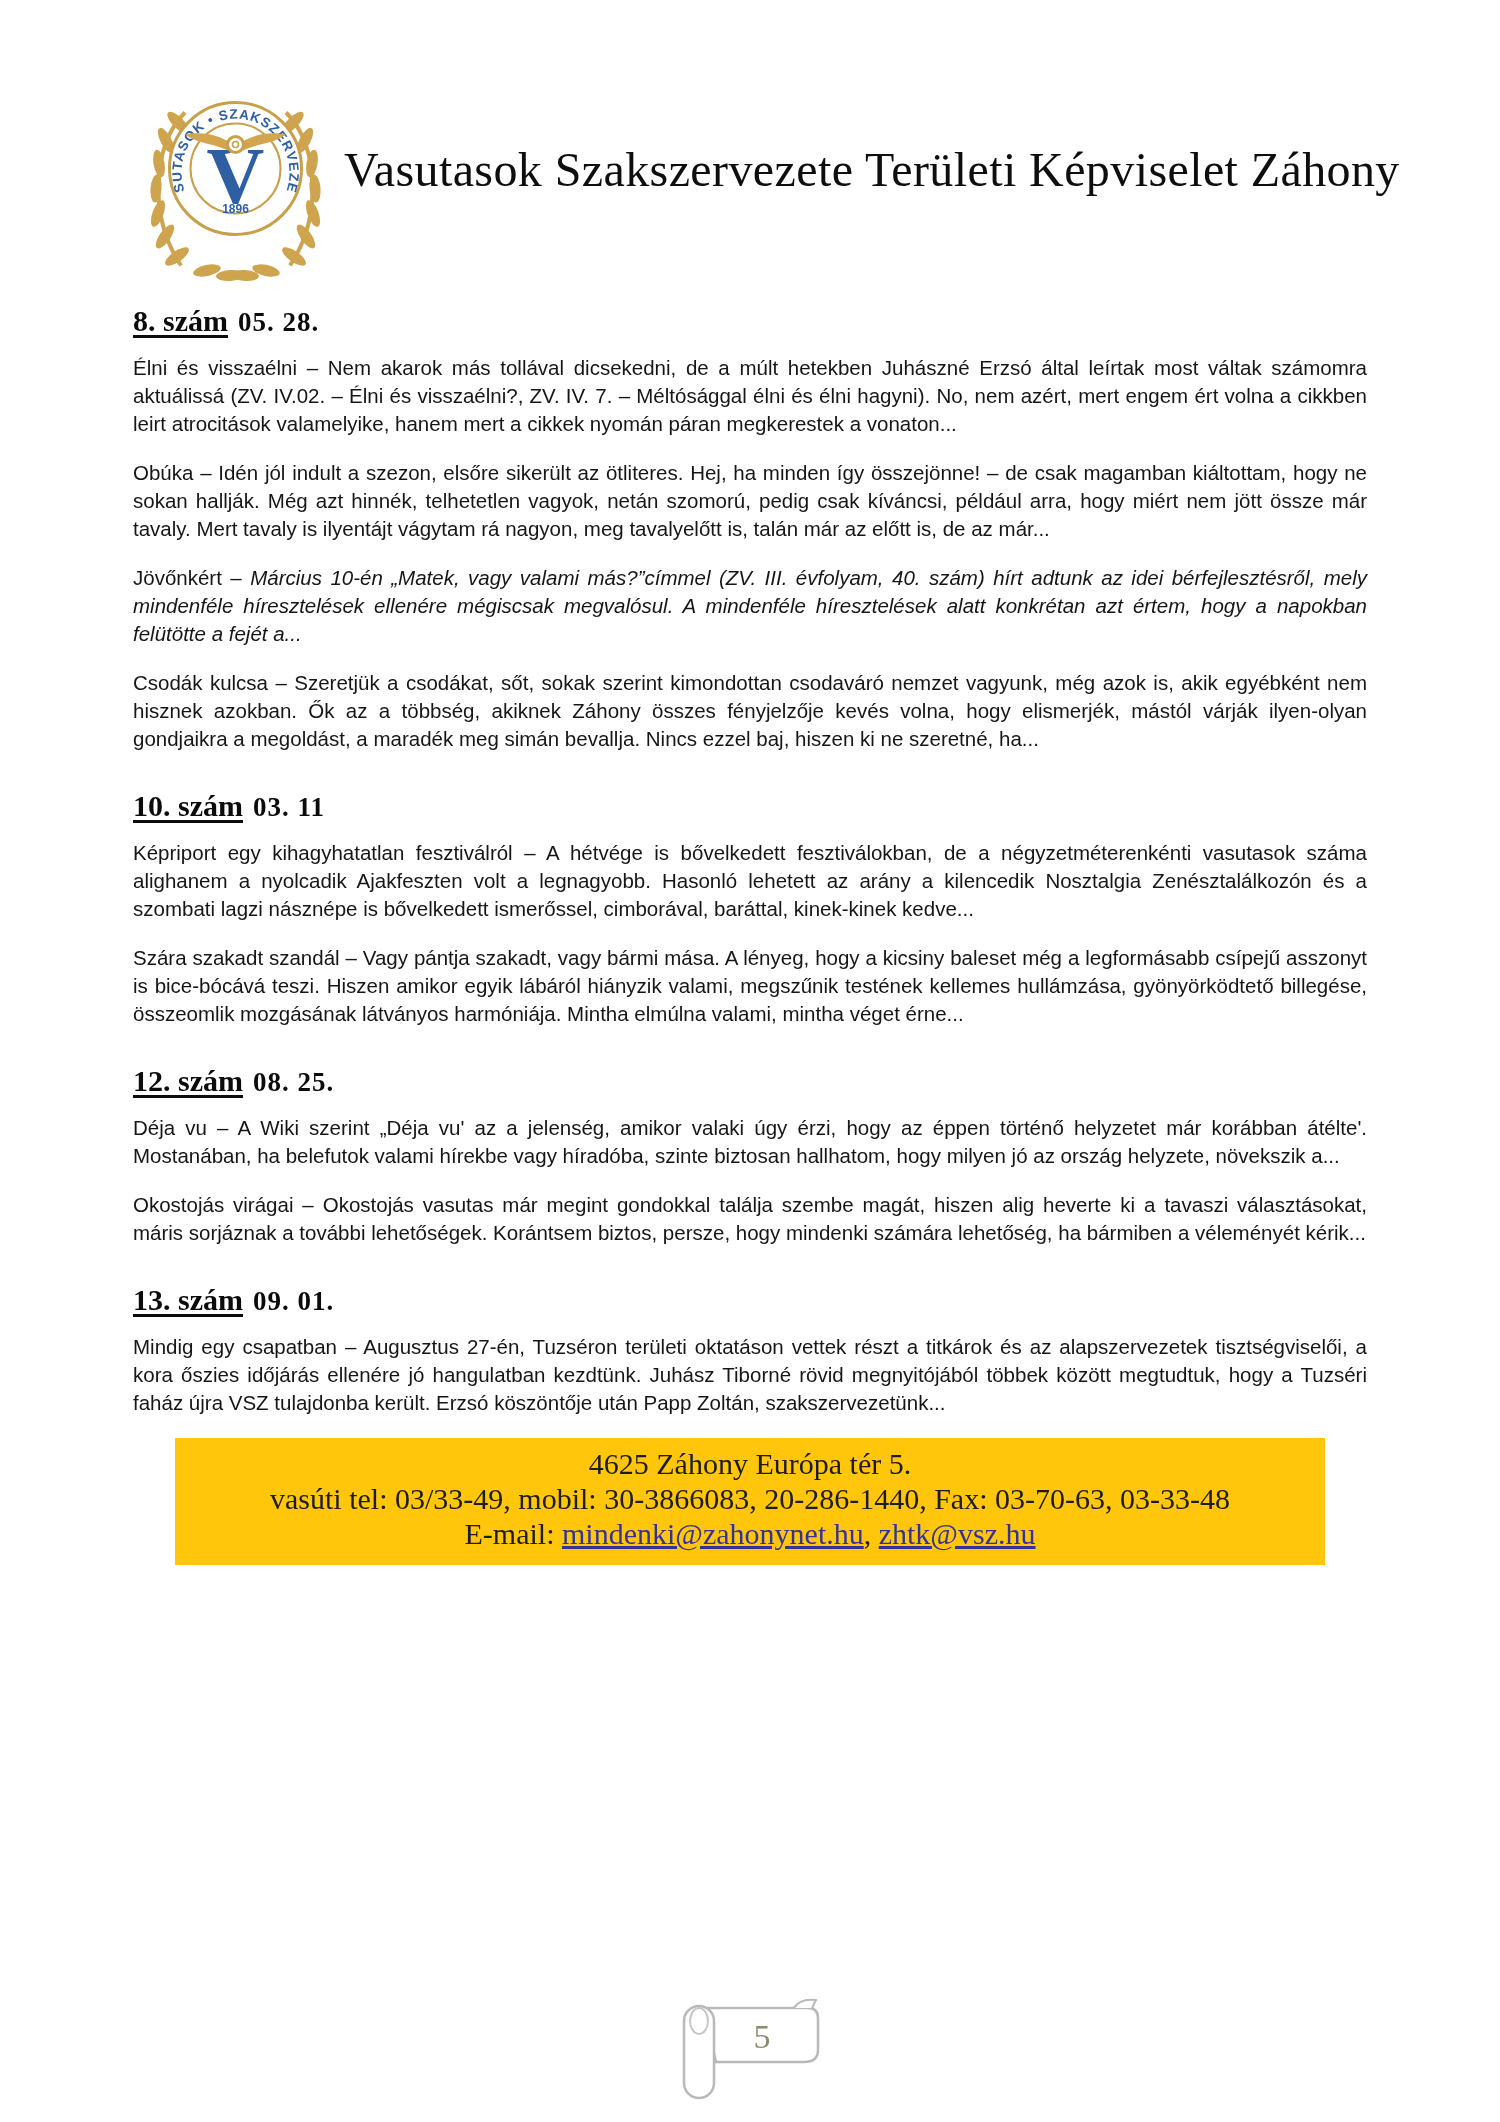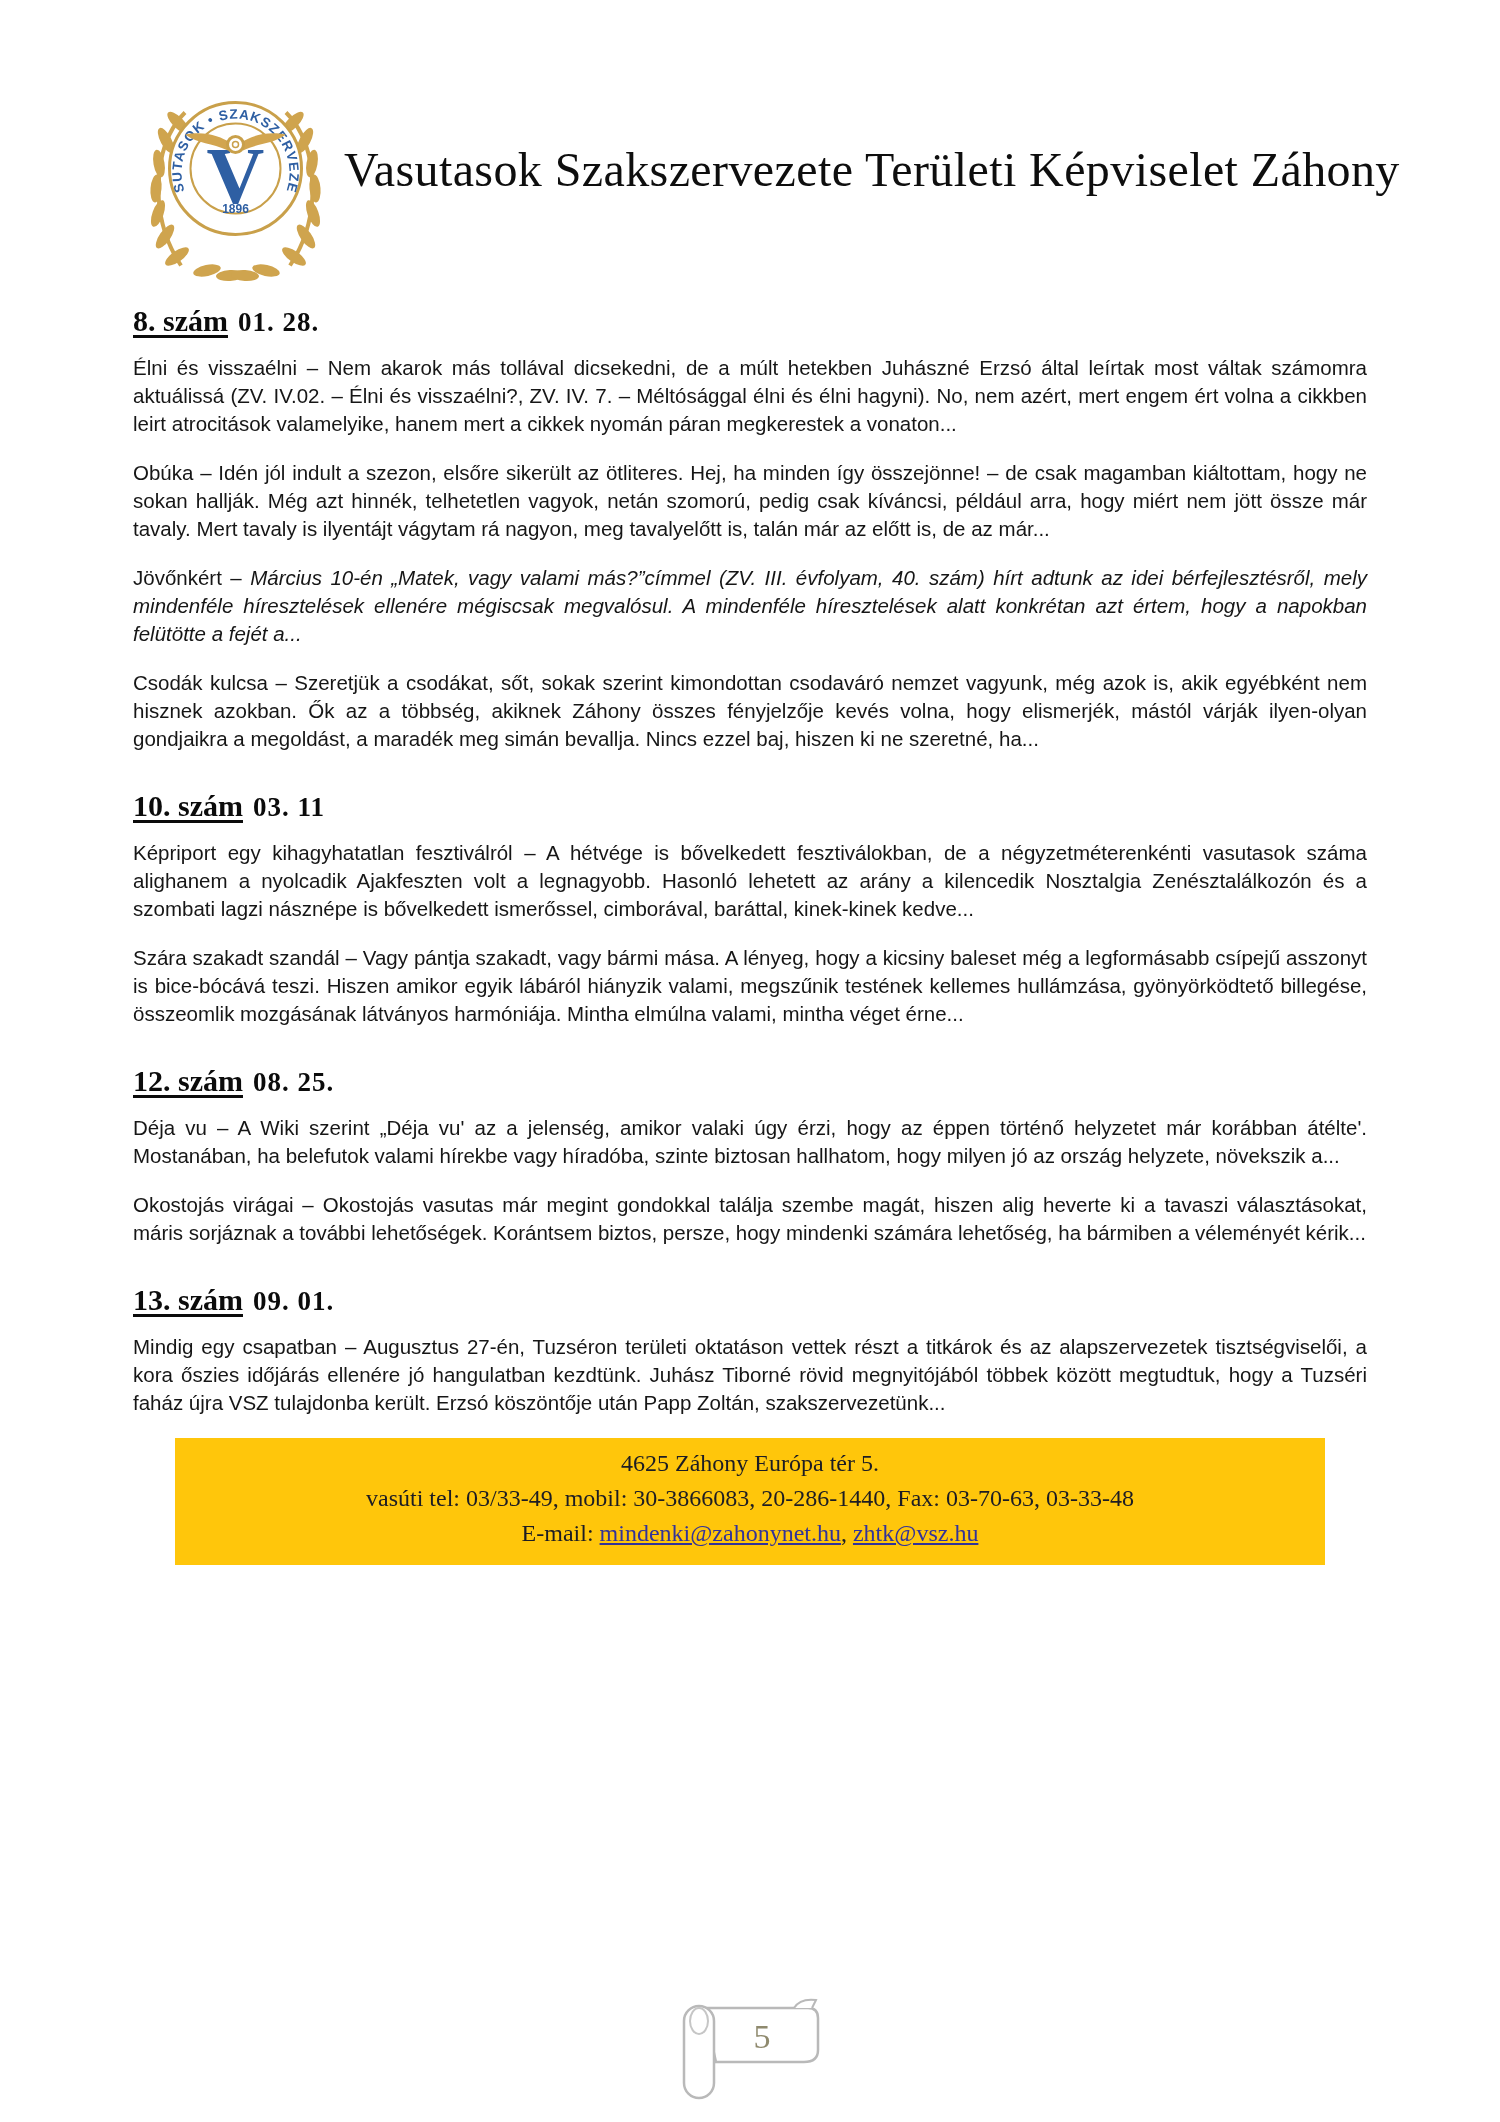--- a/index.html
+++ b/index.html
@@ -18,21 +18,21 @@
   .sec-head.first{margin-top:6px}
   .sec-num{text-decoration:underline;text-decoration-thickness:3px;text-underline-offset:4px}
   .sec-date{margin-left:10px;font-size:27px;letter-spacing:1px}
   
   p.para{font-size:20.5px;line-height:28px;text-align:justify;margin-bottom:21px;color:#161616}
   .lead{font-weight:400}
   .it{font-style:italic}
   
   .footer{margin:12px 0 0 42px;width:1150px;background:#ffc60b;text-align:center;
           font-family:"Liberation Serif",serif;color:#1c1c24;padding:8px 10px 14px}
-  .footer-line{font-size:24px;line-height:35px}
+  .footer-line{font-size:30px;line-height:35px}
   .email-link{color:#333399;text-decoration:underline;cursor:pointer}
   
   .scroll{position:absolute;left:672px;top:1996px;width:156px;height:118px}
 </style>
 </head>
 <body>
 
 <div class="page">
 
   <div class="header">
@@ -79,21 +79,21 @@
         <circle cx="102.5" cy="84" r="8" fill="#fff" stroke="#c9a04a" stroke-width="3"></circle>
         <circle cx="102.5" cy="84" r="3" fill="none" stroke="#c9a04a" stroke-width="1.5"></circle>
       </g>
 
       <text x="102.5" y="152" text-anchor="middle" font-family="Liberation Sans, sans-serif" font-size="12" font-weight="bold" fill="#2e5fa3">1896</text>
     </svg>
     <div class="title">Vasutasok Szakszervezete Területi Képviselet Záhony</div>
   </div>
 
   <div class="sec-head first">
-    <span class="sec-num">8. szám</span><span class="sec-date">01. 28.</span>
+    <span class="sec-num">8. szám</span><span class="sec-date">05. 28.</span>
   </div>
   <p class="para">
     <span class="lead">Élni és visszaélni –</span>
     <span>Nem akarok más tollával dicsekedni, de a múlt hetekben Juhászné Erzsó által leírtak most váltak számomra aktuálissá (ZV. IV.02. – Élni és visszaélni?, ZV. IV. 7. – Méltósággal élni és élni hagyni). No, nem azért, mert engem ért volna a cikkben leirt atrocitások valamelyike, hanem mert a cikkek nyomán páran megkerestek a vonaton...</span>
   </p>
   <p class="para">
     <span class="lead">Obúka –</span>
     <span>Idén jól indult a szezon, elsőre sikerült az ötliteres. Hej, ha minden így összejönne! – de csak magamban kiáltottam, hogy ne sokan hallják. Még azt hinnék, telhetetlen vagyok, netán szomorú, pedig csak kíváncsi, például arra, hogy miért nem jött össze már tavaly. Mert tavaly is ilyentájt vágytam rá nagyon, meg tavalyelőtt is, talán már az előtt is, de az már...</span>
   </p>
 

